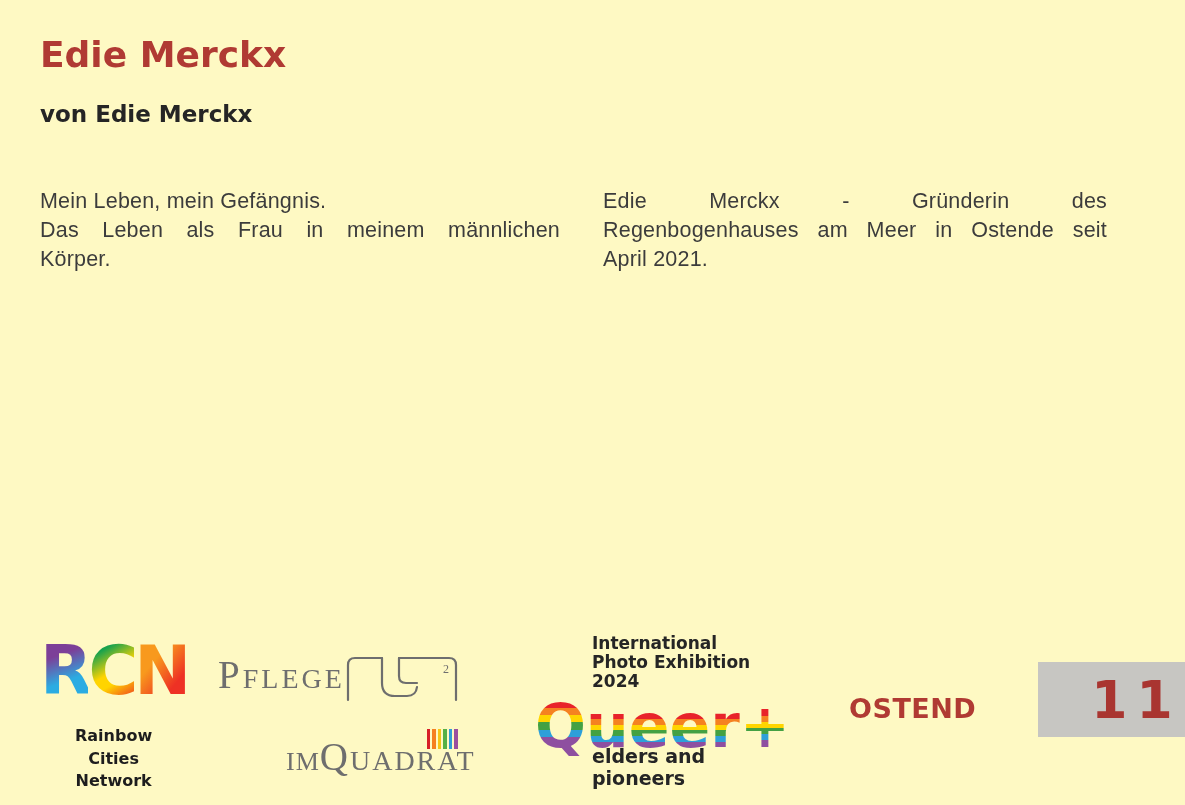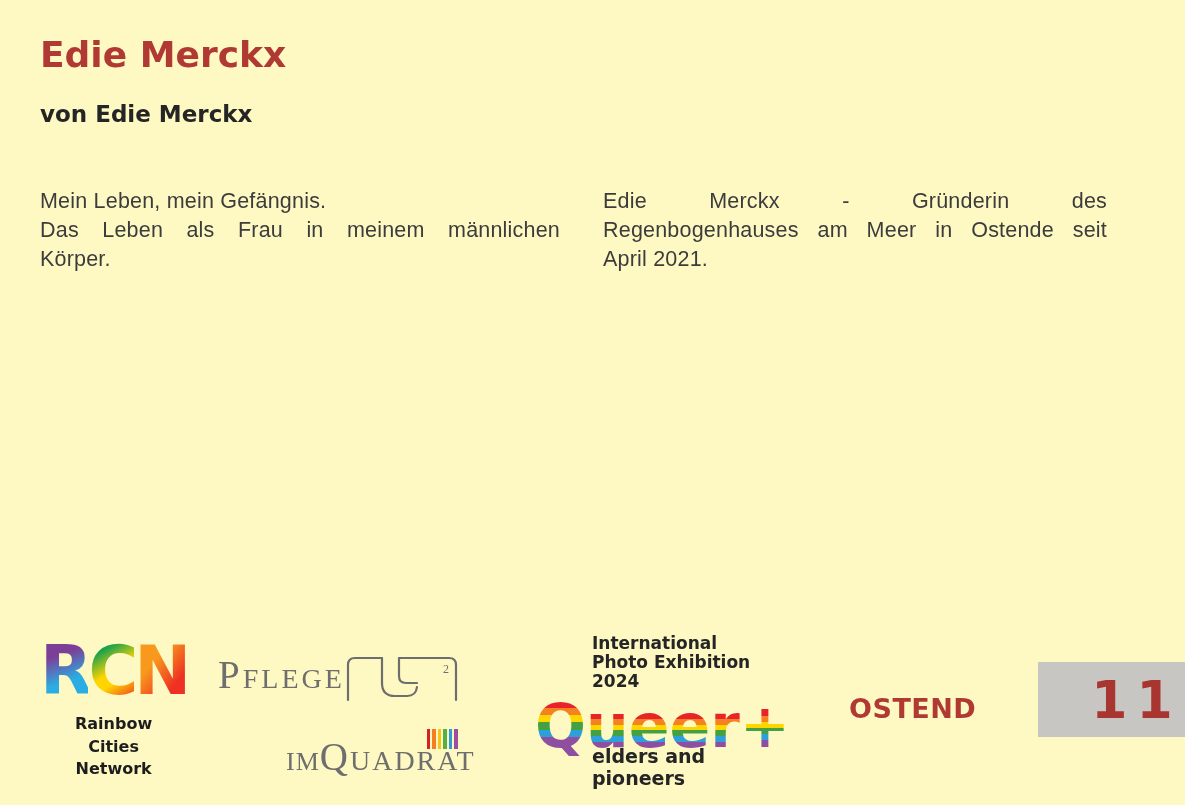--- a/index.html
+++ b/index.html
@@ -28,21 +28,21 @@
   .just { white-space:normal; text-align:justify; text-align-last:justify; }
   
   
   .rcn { position:absolute; left:40px; top:643px;text-align:center; }
   .rcn-letters { font-family:"DejaVu Sans", sans-serif; font-weight:bold;
                  font-size:68px; line-height:56px; letter-spacing:-4px; }
   .rcn-letters span { -webkit-background-clip:text; background-clip:text; color:transparent; }
   .rcn-r { background-image:linear-gradient(160deg, var(--rcn-purple) 0%, var(--rcn-purple) 32%, var(--rcn-blue) 62%); }
   .rcn-c { background-image:linear-gradient(150deg, var(--rcn-green) 0%, var(--rcn-green) 26%, var(--rcn-yellow) 52%, var(--rcn-yellow) 64%, var(--rcn-red) 90%); }
   .rcn-n { background-image:linear-gradient(130deg, var(--rcn-orange) 0%, var(--rcn-orange) 38%, var(--rcn-red) 72%); }
-  .rcn-name { margin-top:14px; font-family:"DejaVu Sans", sans-serif; font-weight:bold;
+  .rcn-name { margin-top:26px; font-family:"DejaVu Sans", sans-serif; font-weight:bold;
               font-size:16px; line-height:22.5px; color:#1d1d1d; }
   
   .pflege { position:absolute; left:218px; top:653px; width:256px; height:100px;
             font-family:"Liberation Serif", serif; color:var(--logo-gray); }
   .pf-line1 { position:absolute; left:0; top:2px; line-height:1; letter-spacing:3px; }
   .pf-line2 { position:absolute; left:68px; top:40px; line-height:1; letter-spacing:2px;margin-top:44px; }
   .pf-big   { font-size:39px; }
   .pf-small { font-size:28px; }
   .pf-mid   { font-size:26px; letter-spacing:1px; }
   .pf-icon  { position:absolute; left:128px; top:0; }

